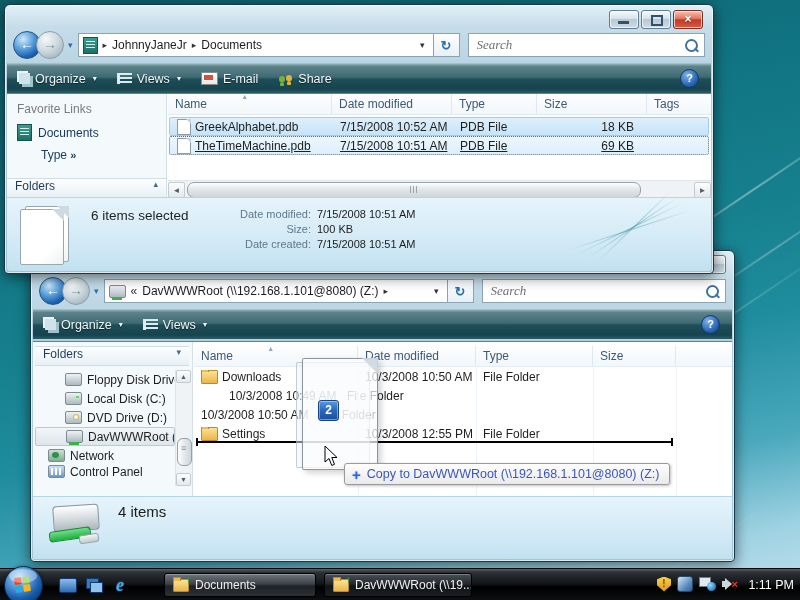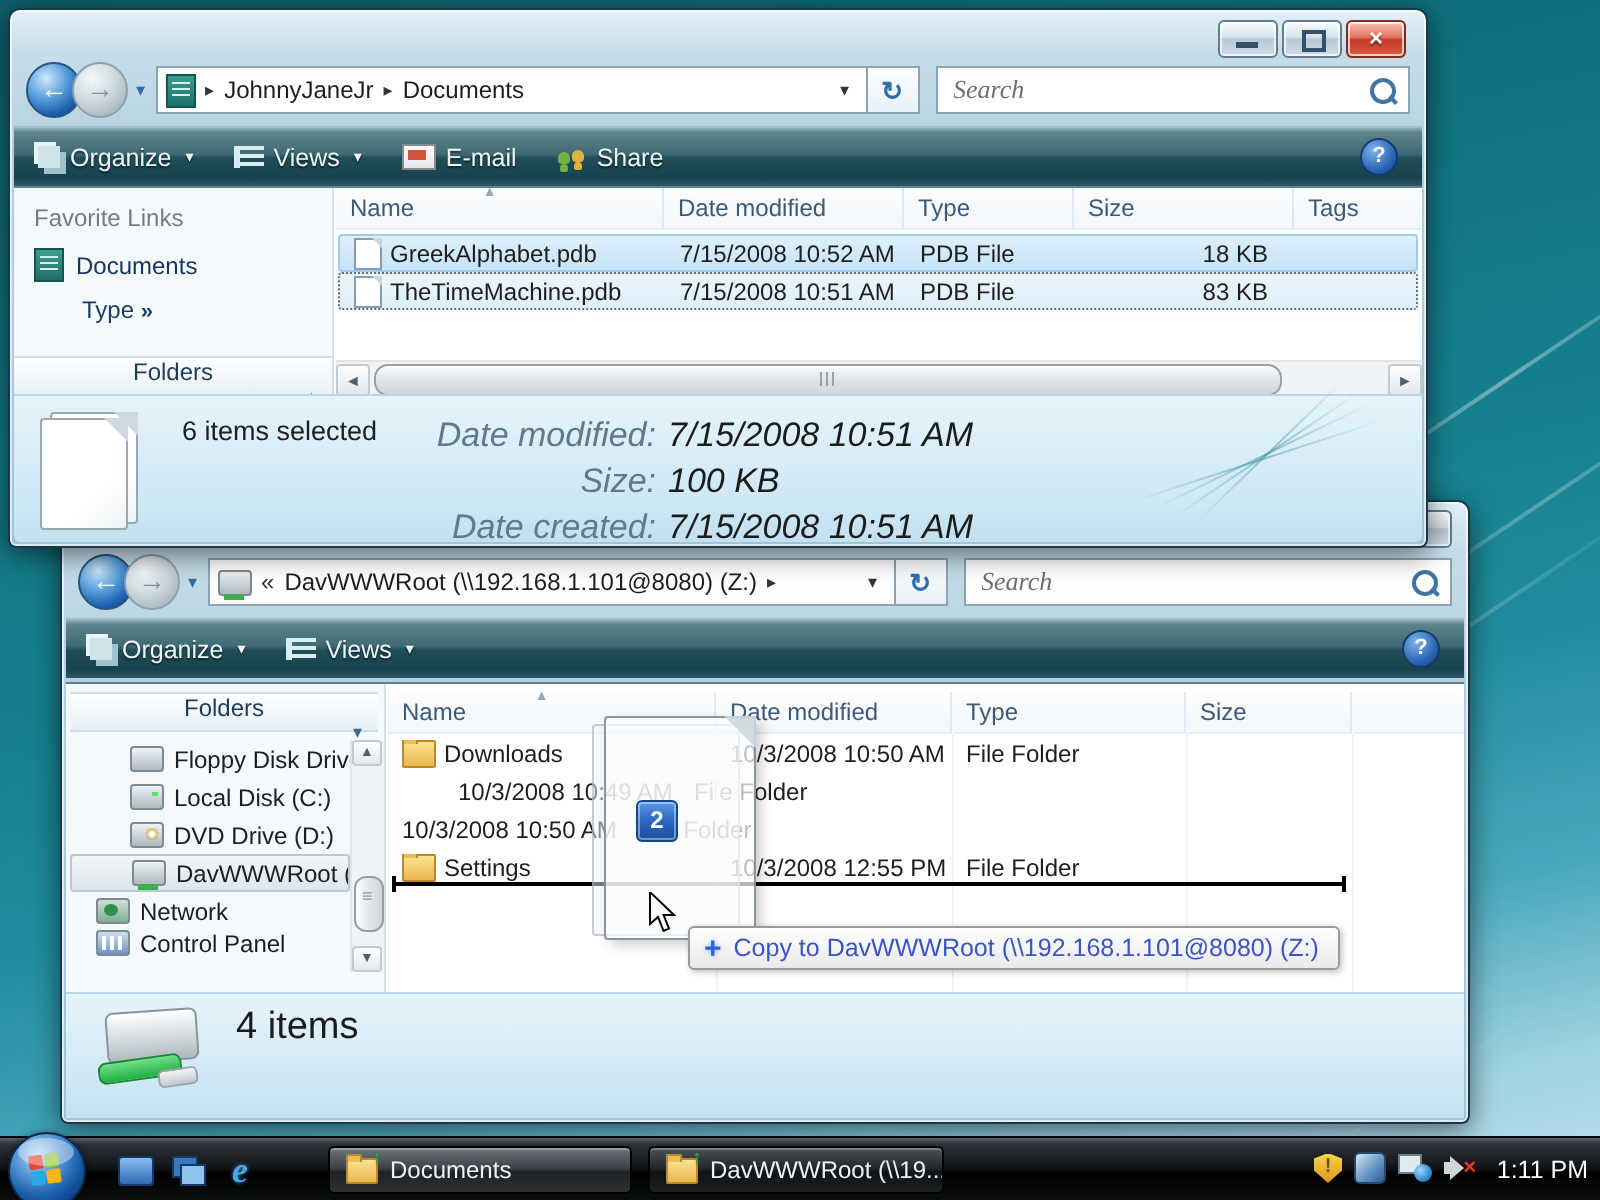--- a/index.html
+++ b/index.html
@@ -46,22 +46,22 @@
   .ic-views{width:12px;height:11px;background:repeating-linear-gradient(180deg,#d8ecf2 0 2px,transparent 2px 4px);border-left:3px solid #d8ecf2;}
   .ic-email{width:15px;height:11px;background:linear-gradient(#fff,#e4e9ec);border:1px solid #8a8a8a;position:relative;}
   .ic-email::after{content:"";position:absolute;left:2px;top:2px;width:9px;height:5px;background:#d2523e;}
   .ic-share{width:15px;height:12px;position:relative;}
   .ic-share::before,.ic-share::after{content:"";position:absolute;width:6px;height:6px;border-radius:50% 50% 2px 2px;}
   .ic-share::before{left:1px;top:3px;background:#74b13e;box-shadow:0 5px 0 -1px #74b13e;}
   .ic-share::after{left:8px;top:2px;background:#e0b23e;box-shadow:0 5px 0 -1px #e0b23e;}
 
   .contentpane{position:absolute;left:2px;right:2px;background:#fff;border-top:1px solid #64808f;overflow:hidden;}
   .sidepane{position:absolute;left:0;top:0;bottom:0;width:160px;background:#f4f9fc;border-right:1px solid #d4e0e8;box-sizing:border-box;}
-  .foldersbar{position:absolute;left:0;right:0;height:20px;display:flex;align-items:center;padding:0 8px;box-sizing:border-box;
-    background:linear-gradient(#fdfeff,#e7f0f6);border-top:1px solid #cfdde8;border-bottom:1px solid #cfdde8;color:#1e3c57;flex-direction:column;}
+  .foldersbar{position:absolute;left:0;right:0;height:20px;display:flex;padding:0 8px;box-sizing:border-box;
+    background:linear-gradient(#fdfeff,#e7f0f6);border-top:1px solid #cfdde8;border-bottom:1px solid #cfdde8;color:#1e3c57;}
   .foldersbar .chev{margin-left:auto;color:#46688c;font-size:9px;}
 
   .listhead{display:flex;height:20px;background:linear-gradient(#fdfdfe,#f2f7fb);border-bottom:1px solid #e2ecf4;color:#3c5a77;}
   .hcell{padding:3px 0 0 7px;box-sizing:border-box;border-right:1px solid #dce9f3;position:relative;flex:none;}
   .sortmark{position:absolute;top:-1px;left:45%;font-size:7px;color:#8fa8bd;}
   .lrow{display:flex;height:19px;align-items:center;}
   .lcell{padding-left:7px;box-sizing:border-box;flex:none;display:flex;align-items:center;gap:4px;white-space:nowrap;overflow:hidden;}
   .lcell.rt{justify-content:flex-end;padding-right:14px;}
   .sel1{background:linear-gradient(#def0fc,#c6e3f7);border:1px solid #9bcdf0;border-radius:2px;box-sizing:border-box;}
   .sel2{background:linear-gradient(#ecf6fd,#dceffa);border:1px dotted #5d6f7d;border-radius:2px;box-sizing:border-box;}
@@ -287,21 +287,21 @@
         </div>
       </div>
     </div>
 
     <div class="details" style="top:245px;height:62px;">
       <div style="position:absolute;left:16px;top:4px;width:52px;height:50px;">
         <div style="position:absolute;left:4px;top:4px;width:44px;height:24px;border-radius:4px;background:linear-gradient(#ffffff,#cfd6da 60%,#aeb7bd);border:1px solid #8a949b;transform:rotate(-4deg);"></div>
         <div style="position:absolute;left:0px;top:28px;width:40px;height:9px;border-radius:4px;background:linear-gradient(#6fe08a,#1fae3f);border:1px solid #148a30;transform:rotate(-8deg);"></div>
         <div style="position:absolute;left:30px;top:33px;width:18px;height:7px;border-radius:3px;background:linear-gradient(#f2f5f6,#c2cacf);border:1px solid #9aa3a9;transform:rotate(-8deg);"></div>
       </div>
-      <div style="position:absolute;left:85px;top:6px;font-size:19px;color:#1c1c1c;">4 items</div>
+      <div style="position:absolute;left:85px;top:6px;font-size:15px;color:#1c1c1c;">4 items</div>
     </div>
   </div>
 
   <div class="win" style="left:4px;top:4px;width:708px;height:268px;z-index:2;">
     <div style="position:absolute;top:5px;right:10px;display:flex;gap:2px;">
       <div class="ctrlbtn">
           <div class="minbar"></div>
         </div>
       <div class="ctrlbtn">
           <div class="maxbox"></div>
@@ -378,42 +378,42 @@
         </div>
         <div class="lrow sel1" style="margin:2px 2px 0 1px;">
           <div class="lcell" style="width:163px;">
               <div class="picon"></div>
               <span>GreekAlphabet.pdb</span>
             </div>
           <div class="lcell" style="width:120px;">7/15/2008 10:52 AM</div>
           <div class="lcell" style="width:85px;">PDB File</div>
           <div class="lcell rt" style="width:110px;">18 KB</div>
         </div>
-        <div class="lrow sel2" style="margin:0 2px 12px 1px;">
+        <div class="lrow sel2" style="margin:0 2px 12px 1px;text-decoration:underline;">
           <div class="lcell" style="width:163px;">
               <div class="picon"></div>
               <span>TheTimeMachine.pdb</span>
             </div>
           <div class="lcell" style="width:120px;">7/15/2008 10:51 AM</div>
           <div class="lcell" style="width:85px;">PDB File</div>
-          <div class="lcell rt" style="width:110px;">83 KB</div>
+          <div class="lcell rt" style="width:110px;">69 KB</div>
         </div>
         <div class="hscroll" style="left:0;right:0;">
           <div class="sbtn">◄</div>
           <div class="sthumb" style="width:452px;"></div>
           <div class="sbtn" style="margin-left:auto;">►</div>
         </div>
       </div>
     </div>
 
     <div class="details" style="top:192px;height:73px;border-radius:0 0 3px 3px;">
       <div class="bigpage" style="left:18px;top:8px;"></div>
       <div class="bigpage" style="left:13px;top:11px;"></div>
       <div style="position:absolute;left:84px;top:10px;font-size:13.5px;">6 items selected</div>
-      <div style="position:absolute;left:207px;top:10px;display:grid;grid-template-columns:114px auto;column-gap:6px;row-gap:3px;font-size:17px;font-style:italic;">
+      <div style="position:absolute;left:190px;top:10px;display:grid;grid-template-columns:114px auto;column-gap:6px;row-gap:3px;font-size:11px;">
         <div class="dlabel">Date modified:</div>
         <div class="dval">7/15/2008 10:51 AM</div>
         <div class="dlabel">Size:</div>
         <div class="dval">100 KB</div>
         <div class="dlabel">Date created:</div>
         <div class="dval">7/15/2008 10:51 AM</div>
       </div>
       <div class="feather" style="left:560px;top:52px;width:130px;transform:rotate(-18deg);"></div>
       <div class="feather" style="left:570px;top:56px;width:120px;transform:rotate(-26deg);"></div>
       <div class="feather" style="left:580px;top:60px;width:112px;transform:rotate(-34deg);"></div>

